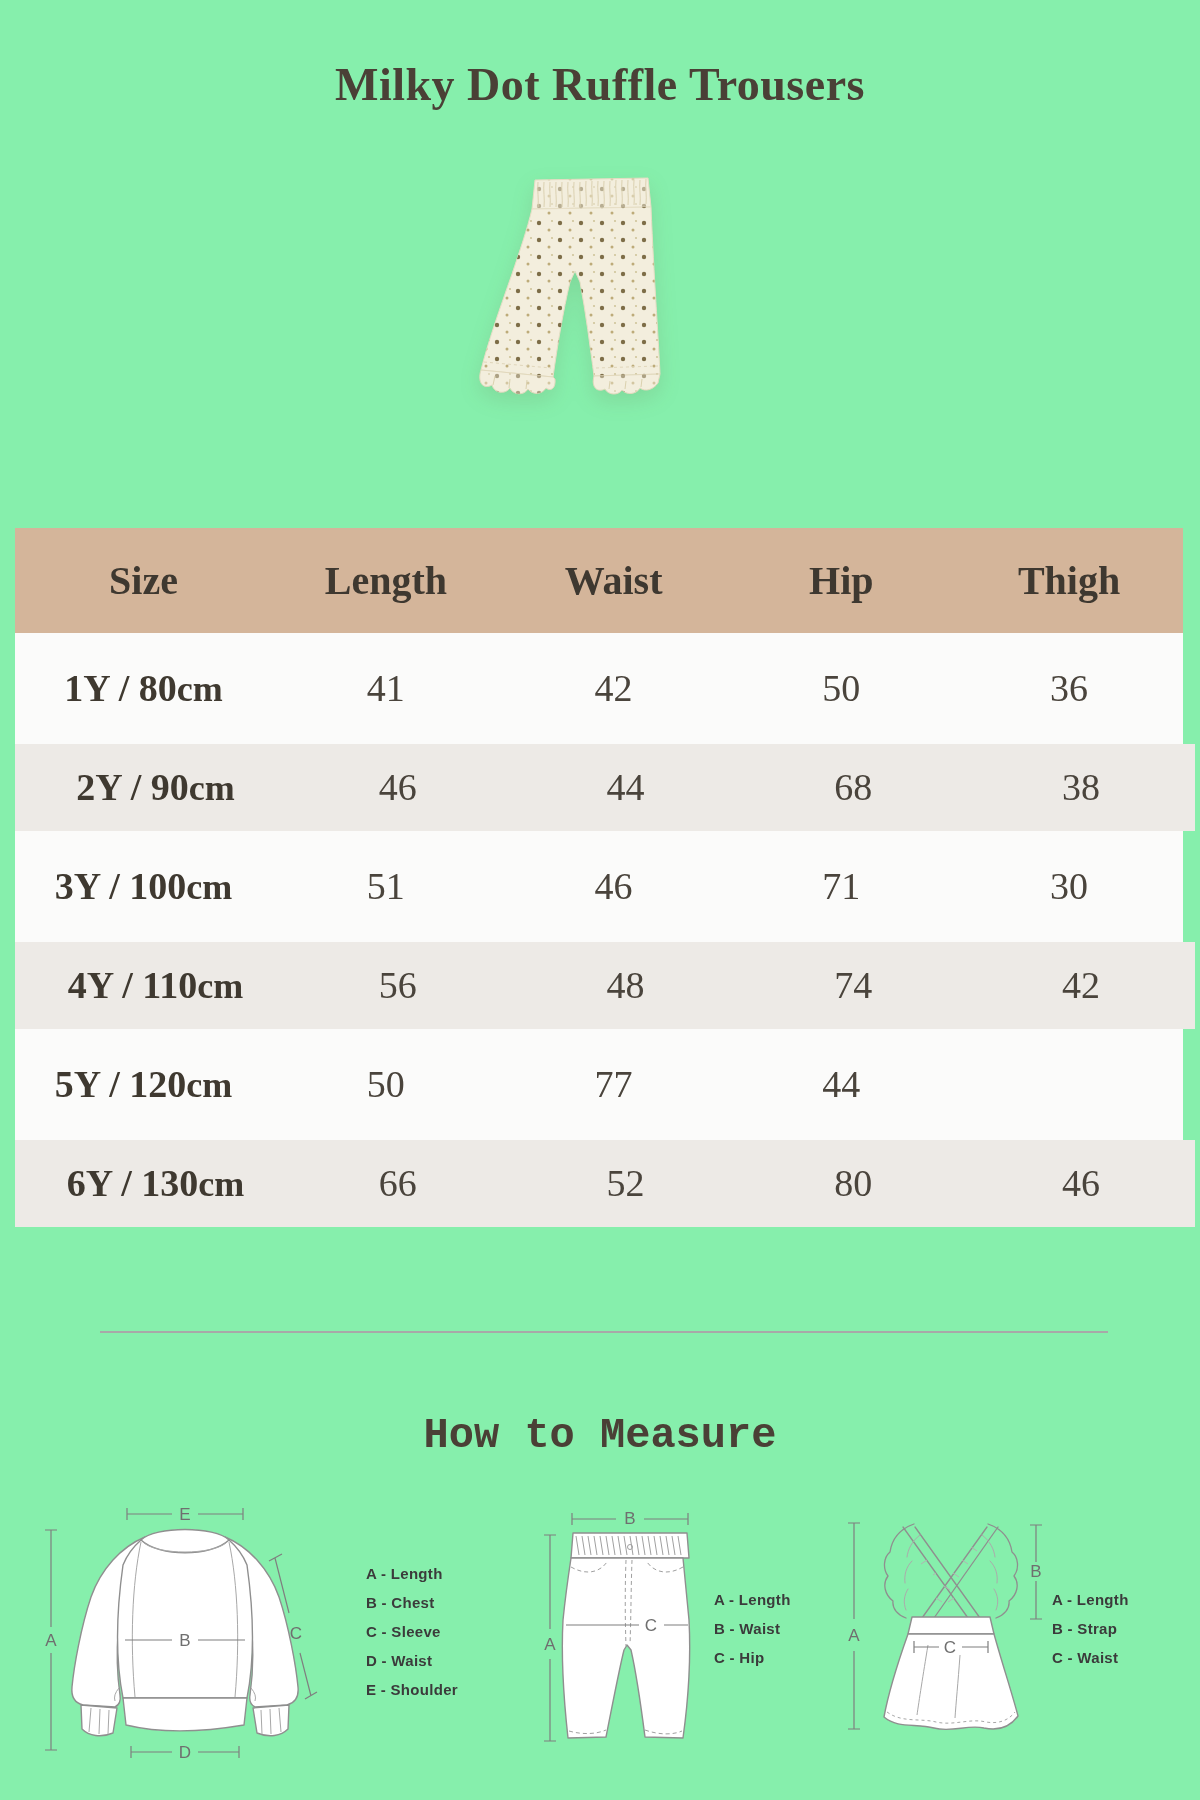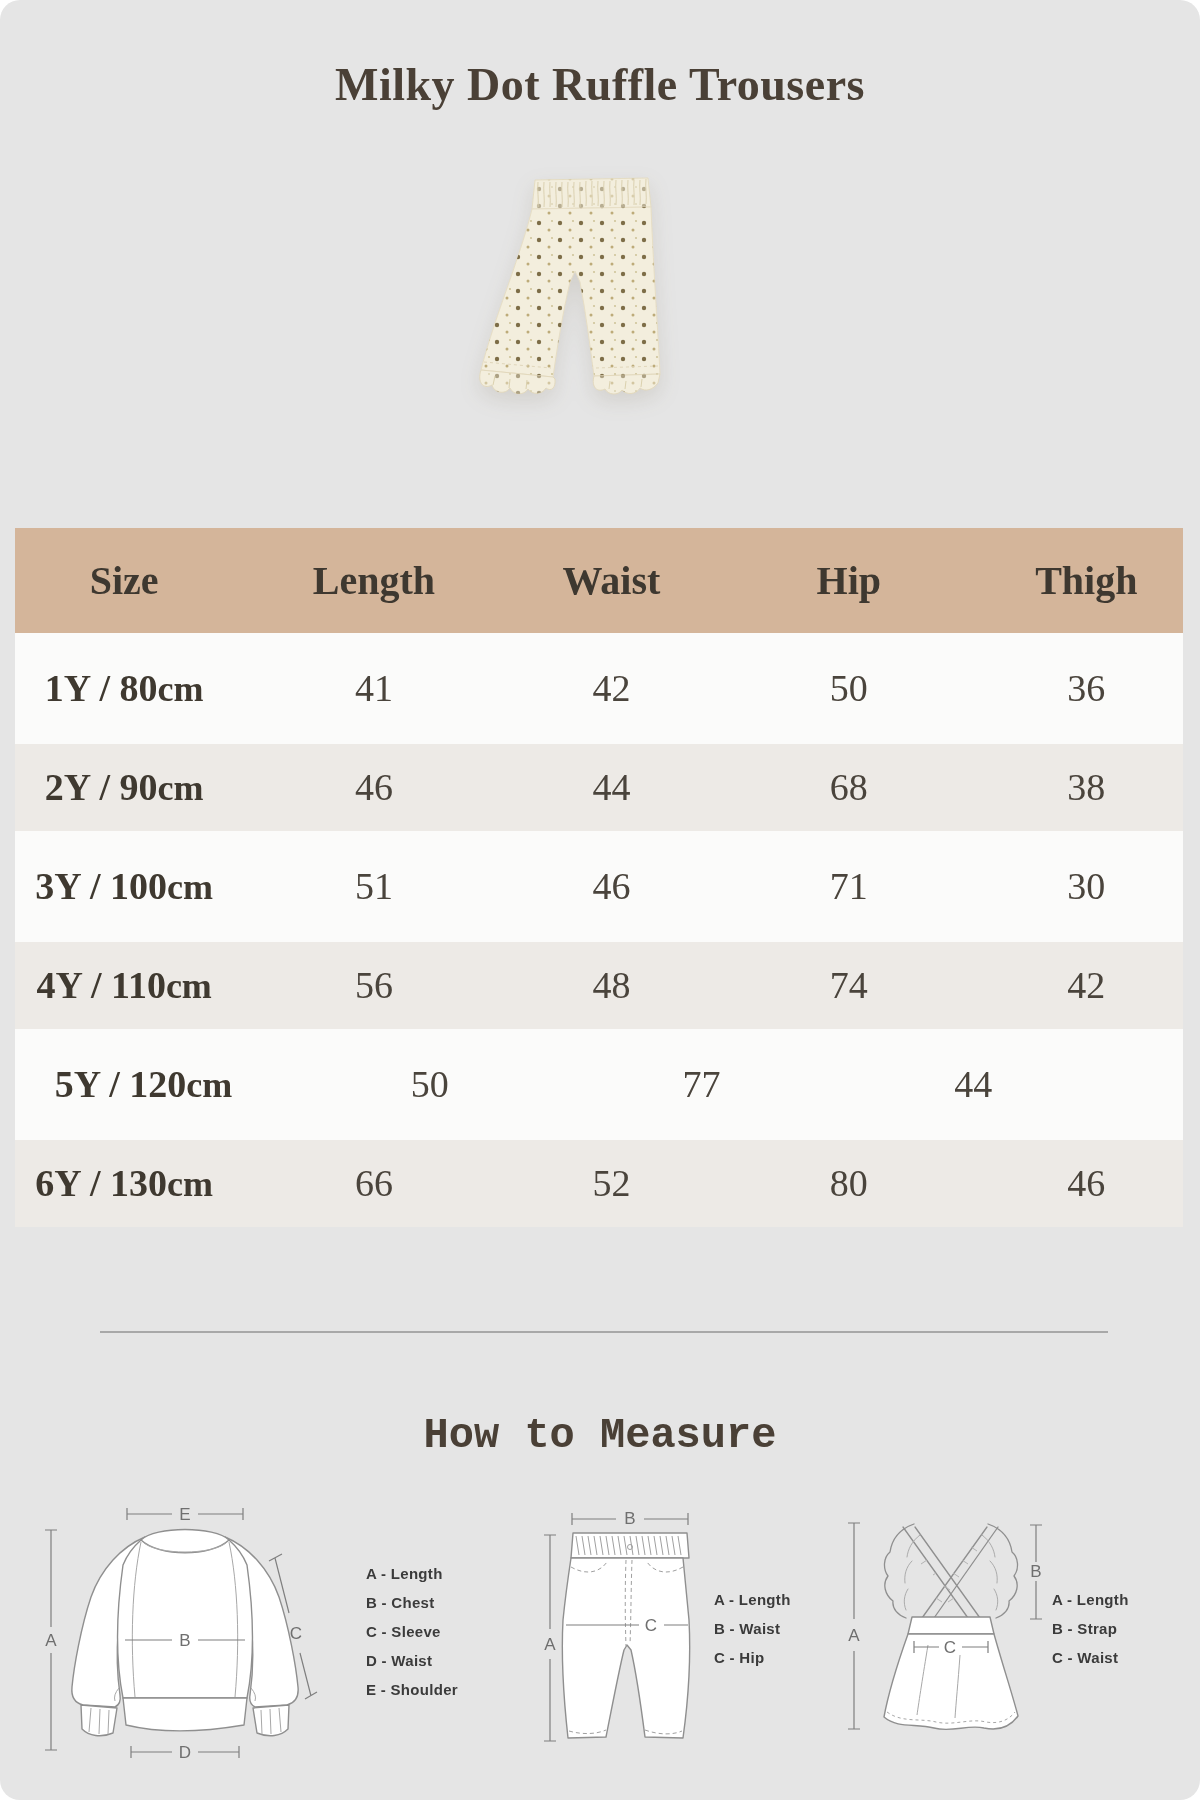--- a/index.html
+++ b/index.html
@@ -1,34 +1,34 @@
 <!DOCTYPE html>
 <html><head>
 <meta charset="utf-8">
 <style>
   html,body{margin:0;padding:0;background:#ffffff;}
-  .canvas{position:relative;width:1200px;height:1800px;background:#e5e5e5;overflow:hidden;
-          font-family:"Liberation Serif","DejaVu Serif",serif;color:#45403a;border-radius:20px;}
+  .canvas{position:relative;width:1200px;height:1800px;background:#86efac;overflow:hidden;
+          font-family:"Liberation Serif","DejaVu Serif",serif;color:#45403a;}
 
   
   .page-title{position:absolute;top:58px;left:0;width:1200px;text-align:center;
               font-size:46px;font-weight:700;color:#4a4036;letter-spacing:.5px;}
 
   
   .photo{position:absolute;left:450px;top:150px;filter:drop-shadow(0 8px 10px rgba(90,80,50,.13));}
 
   
   .size-table{position:absolute;left:15px;top:528px;width:1168px;}
-  .trow{display:flex;width:100%;gap:44px;}
+  .trow{display:flex;width:100%;}
   .thead{height:105px;line-height:105px;background:#d4b59a;font-size:40px;font-weight:700;color:#3e3830;}
   .trow .c{text-align:center;}
   .c0{width:22%;} .c1,.c2,.c3,.c4{width:19.5%;}
   .row{font-size:38px;color:#4a443c;}
   .row-lg{height:111px;line-height:111px;background:#fbfbfa;}
-  .row-sm{height:87px;line-height:87px;background:#edeae6;}
+  .row-sm{height:87px;line-height:87px;background:#edeae6;padding-left:12px;}
   .size-label{font-weight:600;color:#3f3930;}
   .unit{font-size:36px;}
 
   
   .divider{position:absolute;left:100px;top:1331px;width:1008px;height:2px;background:#a8a8a8;}
 
   
   .measure-title{position:absolute;top:1412px;left:0;width:1200px;text-align:center;
                  font-size:42px;font-weight:700;color:#4a4036;font-family:Liberation Mono, monospace;}
   .diagram{position:absolute;}

